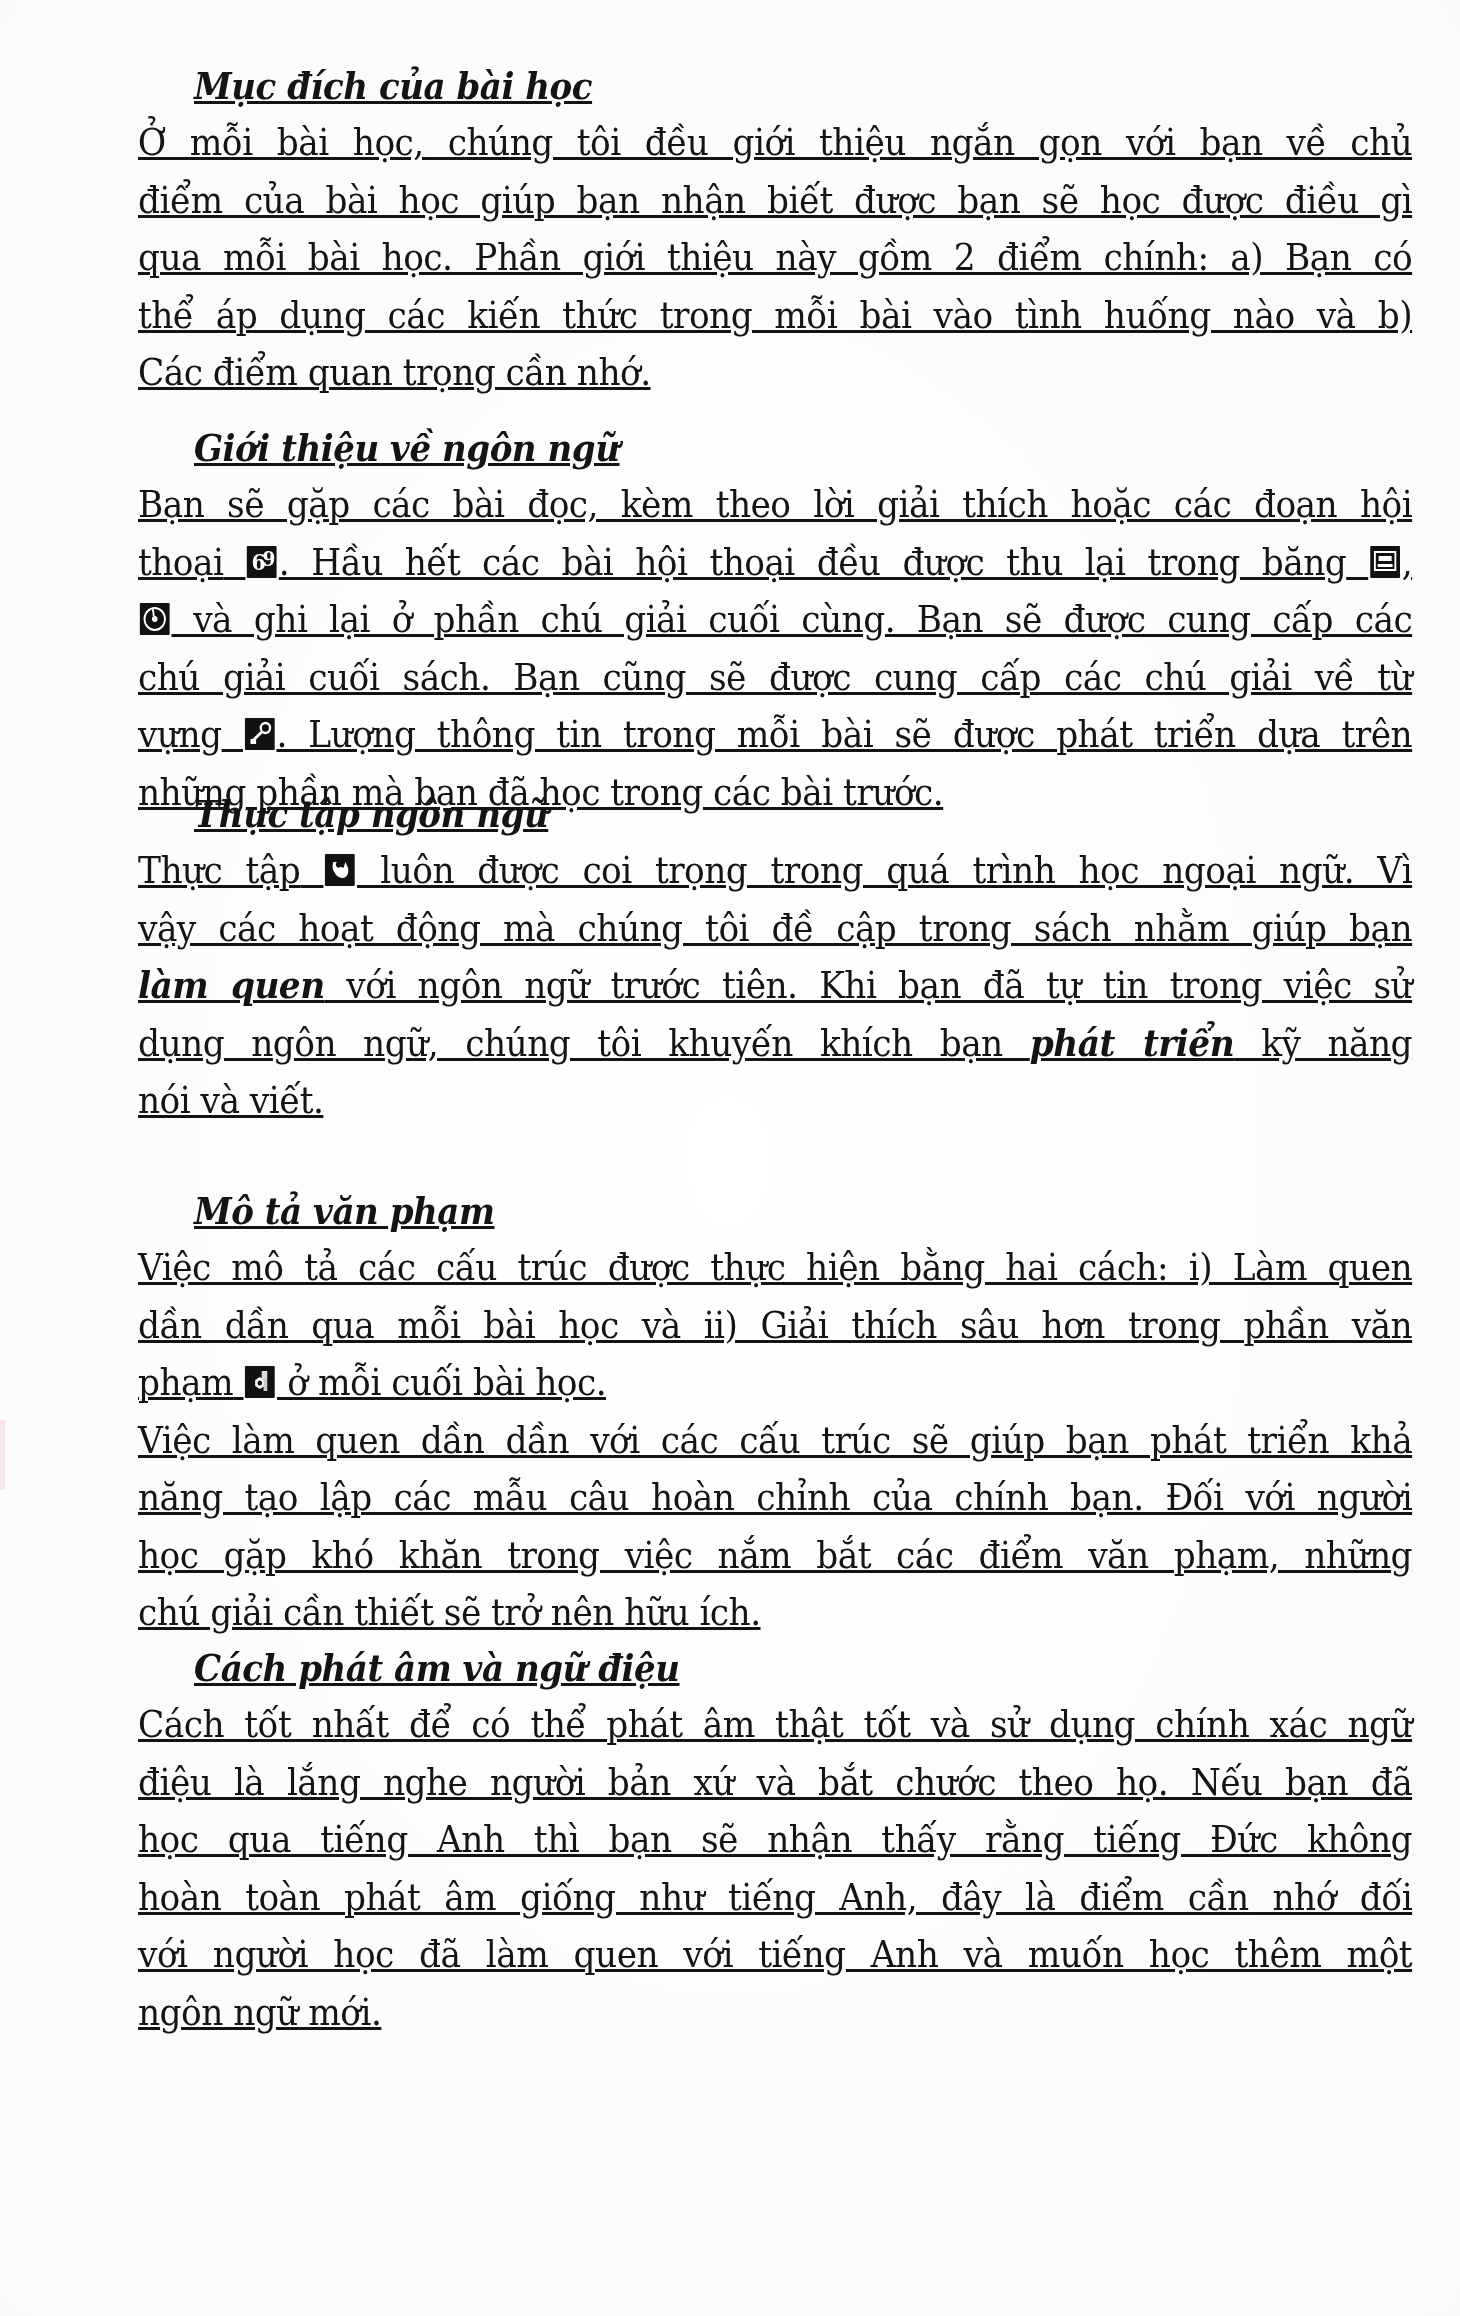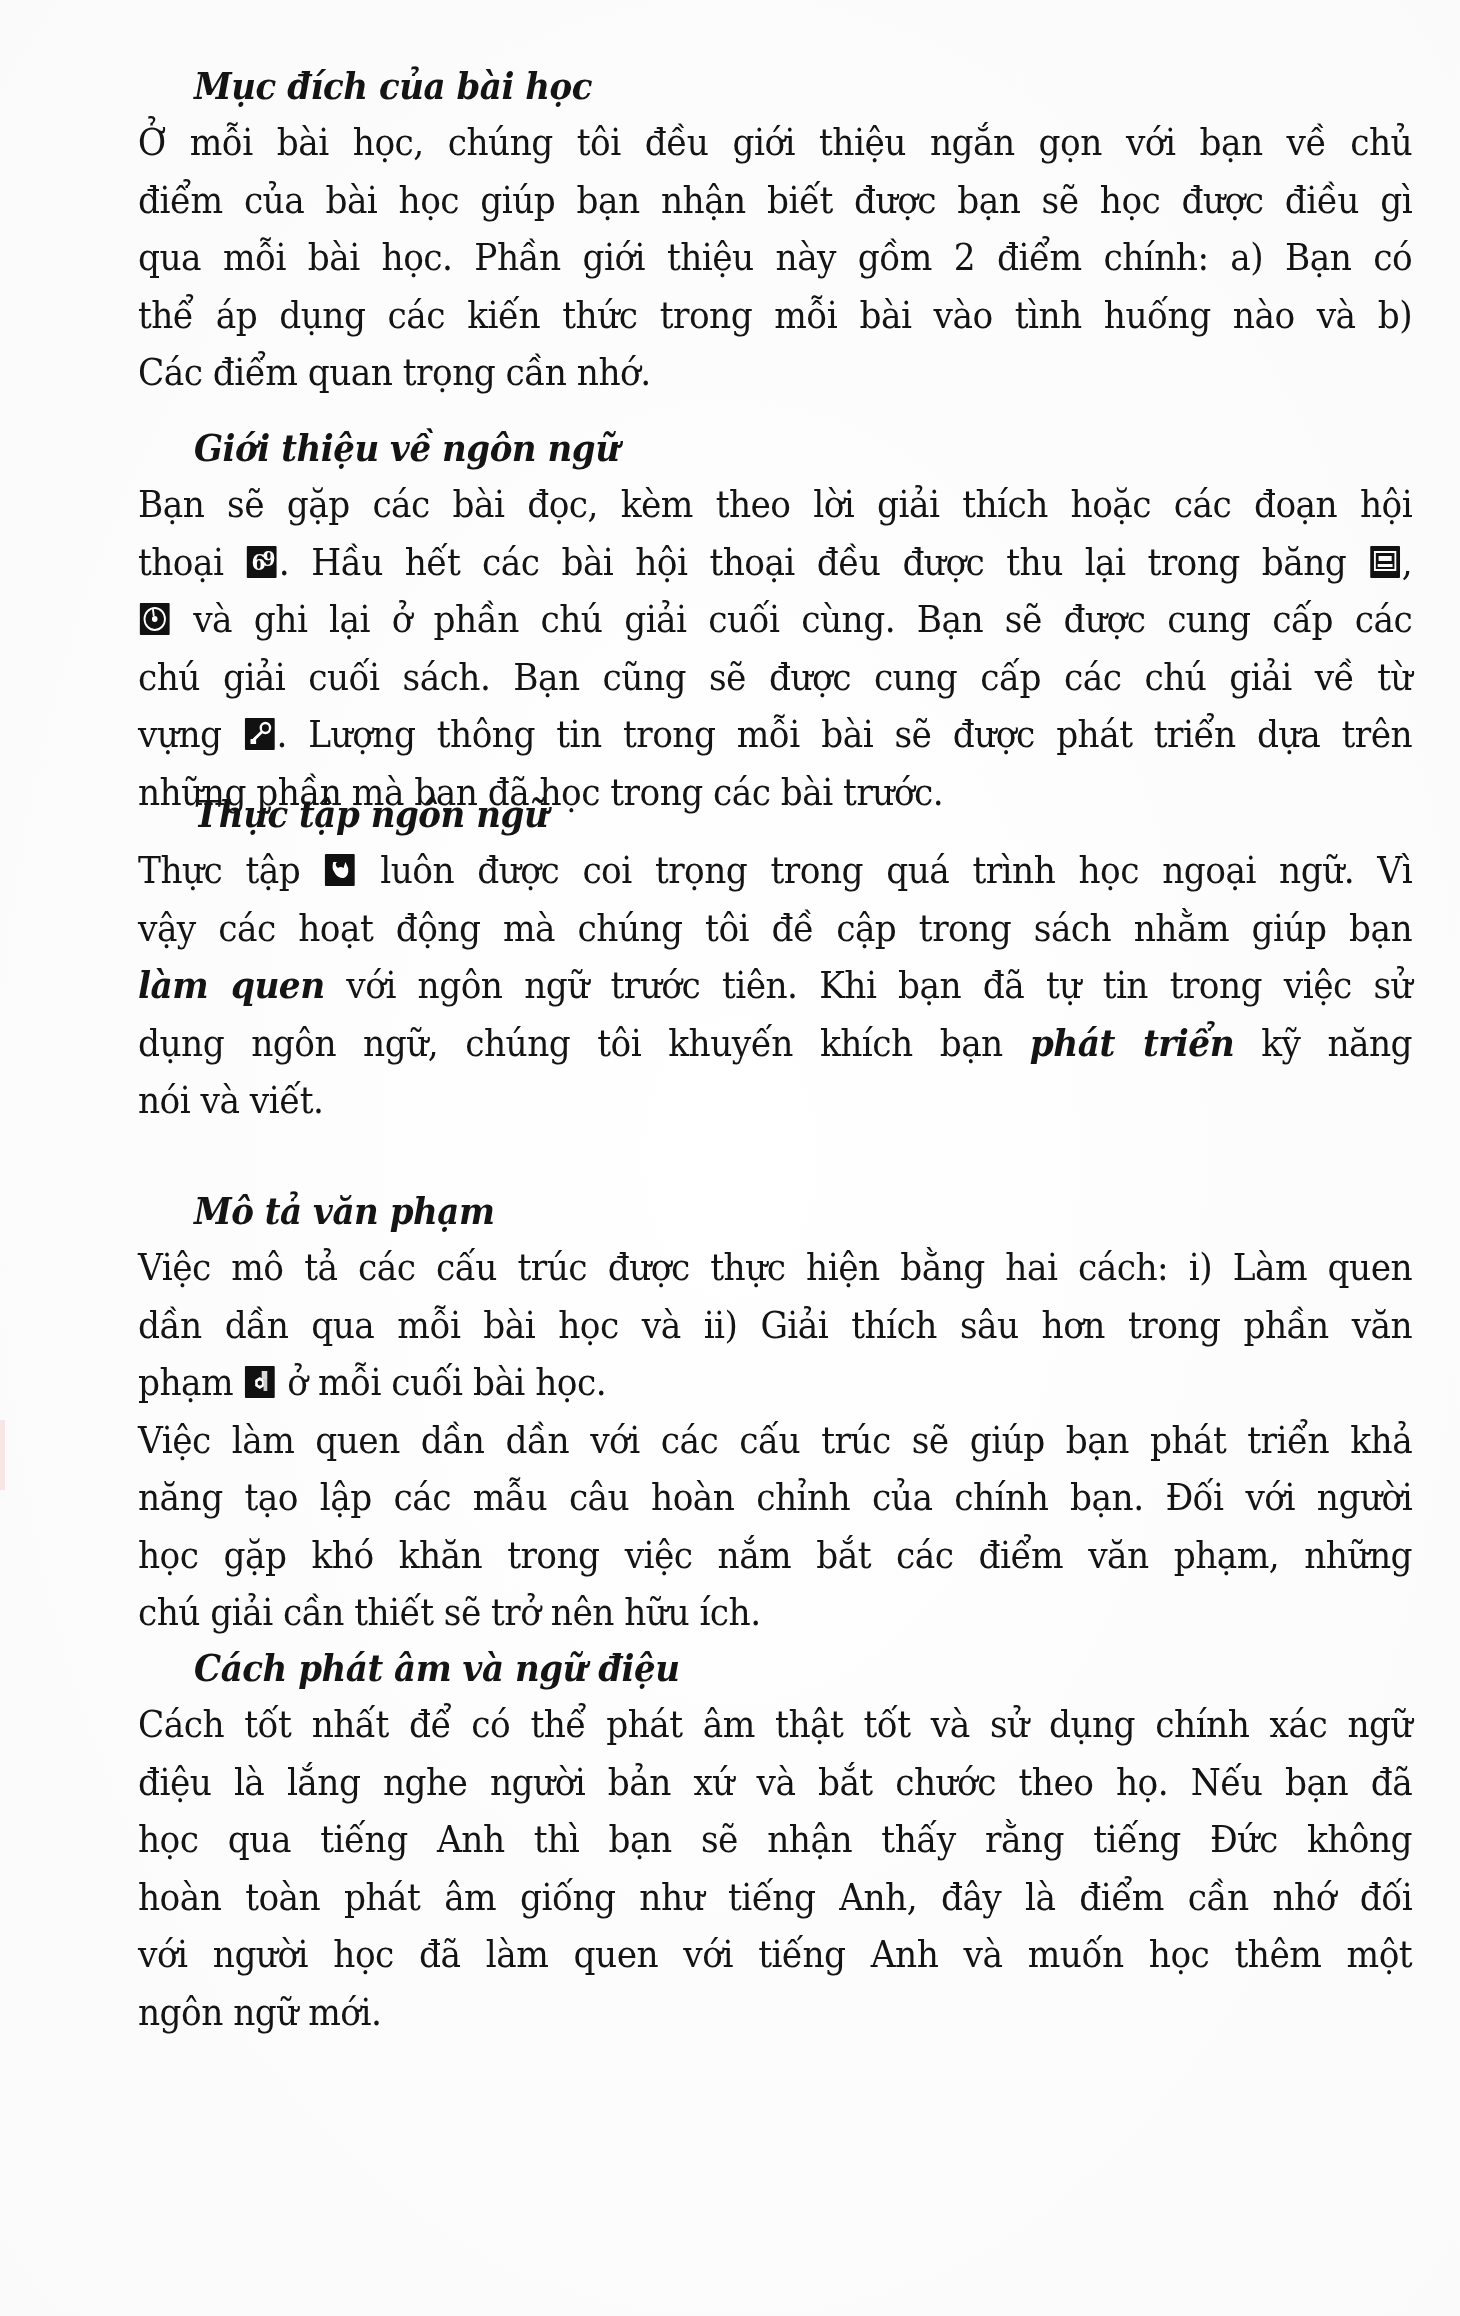--- a/index.html
+++ b/index.html
@@ -3,21 +3,21 @@
 <meta charset="utf-8">
 <style>
   html, body { margin: 0; padding: 0; }
   body {
     width: 1460px; height: 2316px; background: #fefefe; position: relative; overflow: hidden;
     font-family: "DejaVu Serif", "Liberation Serif", serif; color: #141414;
   }
   .page { position: absolute; left: 0; top: 0; width: 1460px; height: 2316px;
     background: radial-gradient(ellipse at 50% 50%, #ffffff 0%, #fbfafa 100%); }
   .ghost-edge { position: absolute; left: 0; top: 1420px; width: 5px; height: 70px; background: #f6dcdc; opacity: .7; }
-  .section { position: absolute; left: 138px; width: 1275px; }
+  .section { position: absolute; left: 138px; width: 1275px; text-decoration: underline; }
   .heading {
     font-family: "DejaVu Serif", serif; font-style: italic; font-weight: bold;
     font-size: 37px; line-height: 48px; margin: 0 0 4px 56px; letter-spacing: -0.5px;
     transform: scaleX(0.92); transform-origin: left center; white-space: nowrap;
   }
   .line {
     font-size: 37px; line-height: 57.5px; height: 57.5px; white-space: nowrap;
     text-align: justify; text-align-last: justify; letter-spacing: -0.6px;
     transform: scaleX(0.93); transform-origin: left center; width: 1370px;
   }

